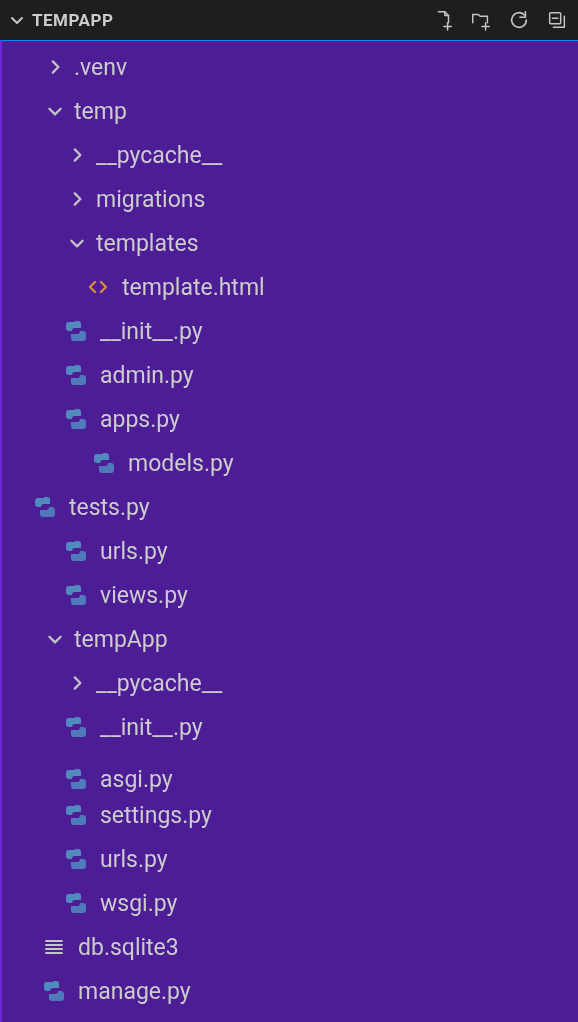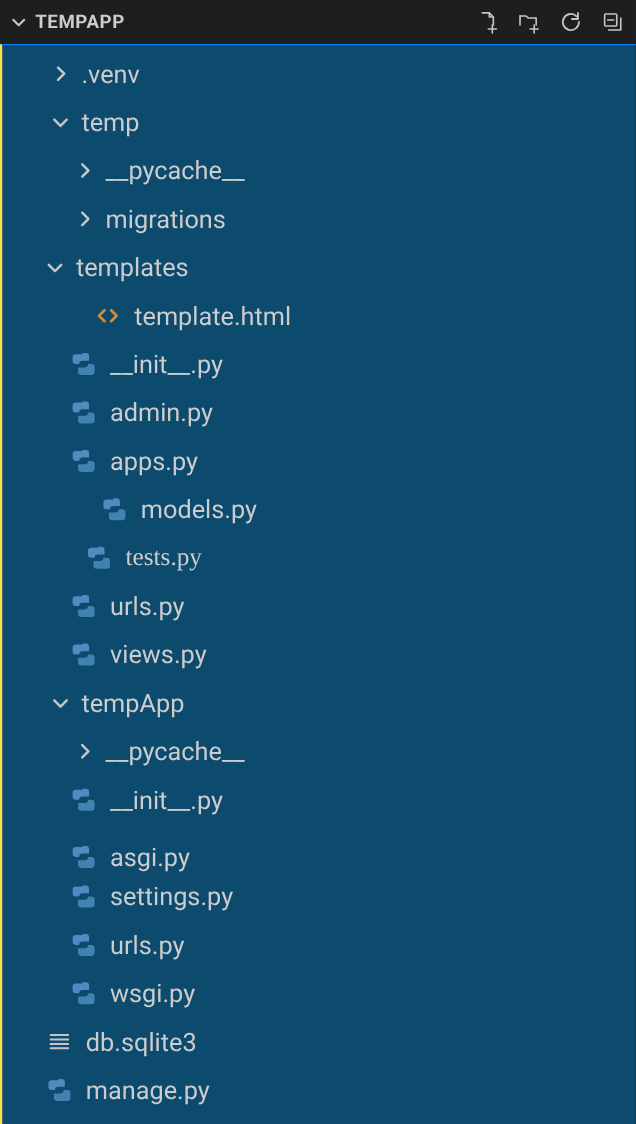--- a/index.html
+++ b/index.html
@@ -31,24 +31,24 @@
     color: #cccccc;
   }
   .header-actions {
     display: flex;
     align-items: center;
     gap: 16px;
   }
   .header-actions .icon { width: 22px; height: 22px; display:flex; align-items:center; justify-content:center; }
   .tree {
     border-top: 1px solid #0a84ff;
-    border-left: 2px solid #fde047;
+    border-left: 2px solid #6d28d9;
     height: calc(1022px - 40px);
     padding-top: 4px;
-    background: #0c4a6e;
+    background: #4c1d95;
   }
   .row {
     height: 44px;
     display: flex;
     align-items: center;
     white-space: nowrap;
     cursor: pointer;
   }
   .row .arrow, .header .arrow {
     width: 18px; height: 18px;
@@ -136,21 +136,21 @@
       <span class="label">__pycache__</span>
     </div>
     <div class="row" style="padding-left: 66px;">
       <span class="arrow folder-arrow">
         <svg width="18" height="18" viewBox="0 0 16 16">
           <polyline class="chev" points="6,3 11,8 6,13"></polyline>
         </svg>
       </span>
       <span class="label">migrations</span>
     </div>
-    <div class="row" style="padding-left: 39px; text-align: center;">
+    <div class="row" style="padding-left: 66px; text-align: center;">
       <span class="arrow folder-arrow">
         <svg width="18" height="18" viewBox="0 0 16 16">
           <polyline class="chev" points="3,6 8,11 13,6"></polyline>
         </svg>
       </span>
       <span class="label">templates</span>
     </div>
     <div class="row" style="padding-left: 82px;">
       <span class="file-icon">
         <svg width="24" height="24" viewBox="0 0 24 24" fill="none" stroke="#d68b3a" stroke-width="2.4" stroke-linecap="round" stroke-linejoin="round">
@@ -189,21 +189,21 @@
     </div>
     <div class="row" style="padding-left: 60px; margin-left: 28px;">
       <span class="file-icon">
         <svg width="24" height="24" viewBox="0 0 24 24">
           <path fill="#4f8bbf" d="M11 2h3c2 0 3 1 3 3v4h-6c-2 0-3 1-3 3H5c-2 0-3-1-3-3V6c0-2 1-3 3-3h6z"></path>
           <path fill="#4f8bbf" d="M13 22h-3c-2 0-3-1-3-3v-4h6c2 0 3-1 3-3h3c2 0 3 1 3 3v4c0 2-1 3-3 3h-6z" opacity="0.85"></path>
         </svg>
       </span>
       <span class="label">models.py</span>
     </div>
-    <div class="row" style="padding-left: 74px; font-family: Liberation Serif, serif;">
+    <div class="row" style="padding-left: 29px;">
       <span class="file-icon">
         <svg width="24" height="24" viewBox="0 0 24 24">
           <path fill="#4f8bbf" d="M11 2h3c2 0 3 1 3 3v4h-6c-2 0-3 1-3 3H5c-2 0-3-1-3-3V6c0-2 1-3 3-3h6z"></path>
           <path fill="#4f8bbf" d="M13 22h-3c-2 0-3-1-3-3v-4h6c2 0 3-1 3-3h3c2 0 3 1 3 3v4c0 2-1 3-3 3h-6z" opacity="0.85"></path>
         </svg>
       </span>
       <span class="label">tests.py</span>
     </div>
     <div class="row" style="padding-left: 60px;">
       <span class="file-icon">

